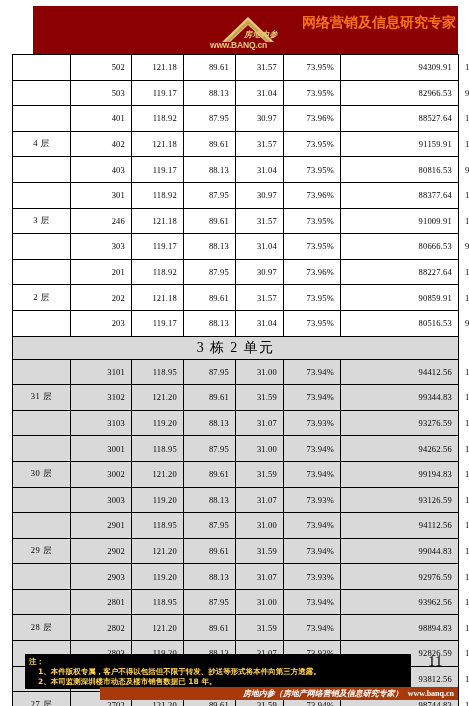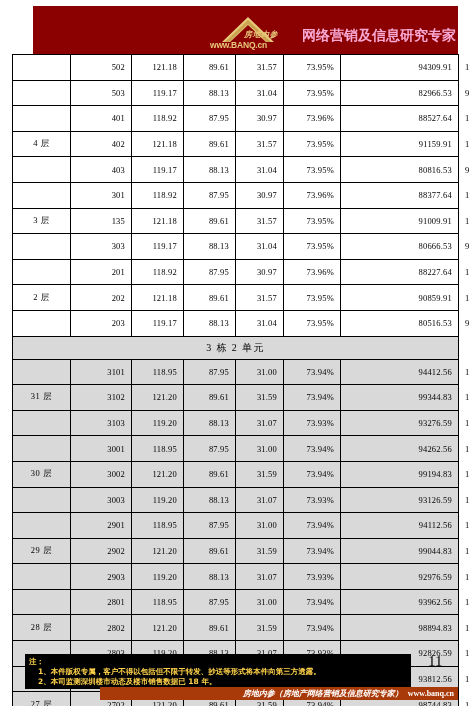--- a/index.html
+++ b/index.html
@@ -59,23 +59,23 @@
     font-size: 8.5px;
     font-weight: bold;
     color: #E8C87A;
     letter-spacing: -0.2px;
     white-space: nowrap;
   }
   #logo-tagline {
     font-family: "DejaVu Sans", sans-serif;
     font-size: 14px;
     font-weight: bold;
-    color: #f9a8d4;
+    color: #f97316;
     letter-spacing: 0px;
-    padding-bottom: 8px;
+    padding-bottom: 21px;
     white-space: nowrap;
   }
 
   
   #price-table {
     position: absolute;
     left: 12px;
     top: 54px;
     width: 446px;
     border-collapse: collapse;
@@ -106,21 +106,21 @@
     letter-spacing: 0.6px;
     margin-top: 42px;
   }
   #price-table td.unitnum { text-align: right; }
   #price-table tr.shaded td { background: #d9d9d9; }
   #price-table tr.plain td { background: #ffffff; }
   #price-table td.section-title {
     text-align: center;
     background: #d9d9d9;
     letter-spacing: 1.4px;
-    font-size: 10px;
+    font-size: 14px;
     height: 22px;
   }
 
   
   #footnote {
     position: absolute;
     left: 25px;
     top: 654px;
     width: 386px;
     background: #000000;
@@ -271,21 +271,21 @@
         <td class="unitnum">301</td>
         <td>118.92</td>
         <td>87.95</td>
         <td>30.97</td>
         <td>73.96%</td>
         <td>88377.64</td>
         <td>10509868.95</td>
       </tr>
       <tr class="plain">
         <td class="floor">3 层</td>
-        <td class="unitnum">135</td>
+        <td class="unitnum">246</td>
         <td>121.18</td>
         <td>89.61</td>
         <td>31.57</td>
         <td>73.95%</td>
         <td>91009.91</td>
         <td>11028580.89</td>
       </tr>
       <tr class="plain">
         <td class="floor"></td>
         <td class="unitnum">303</td>

